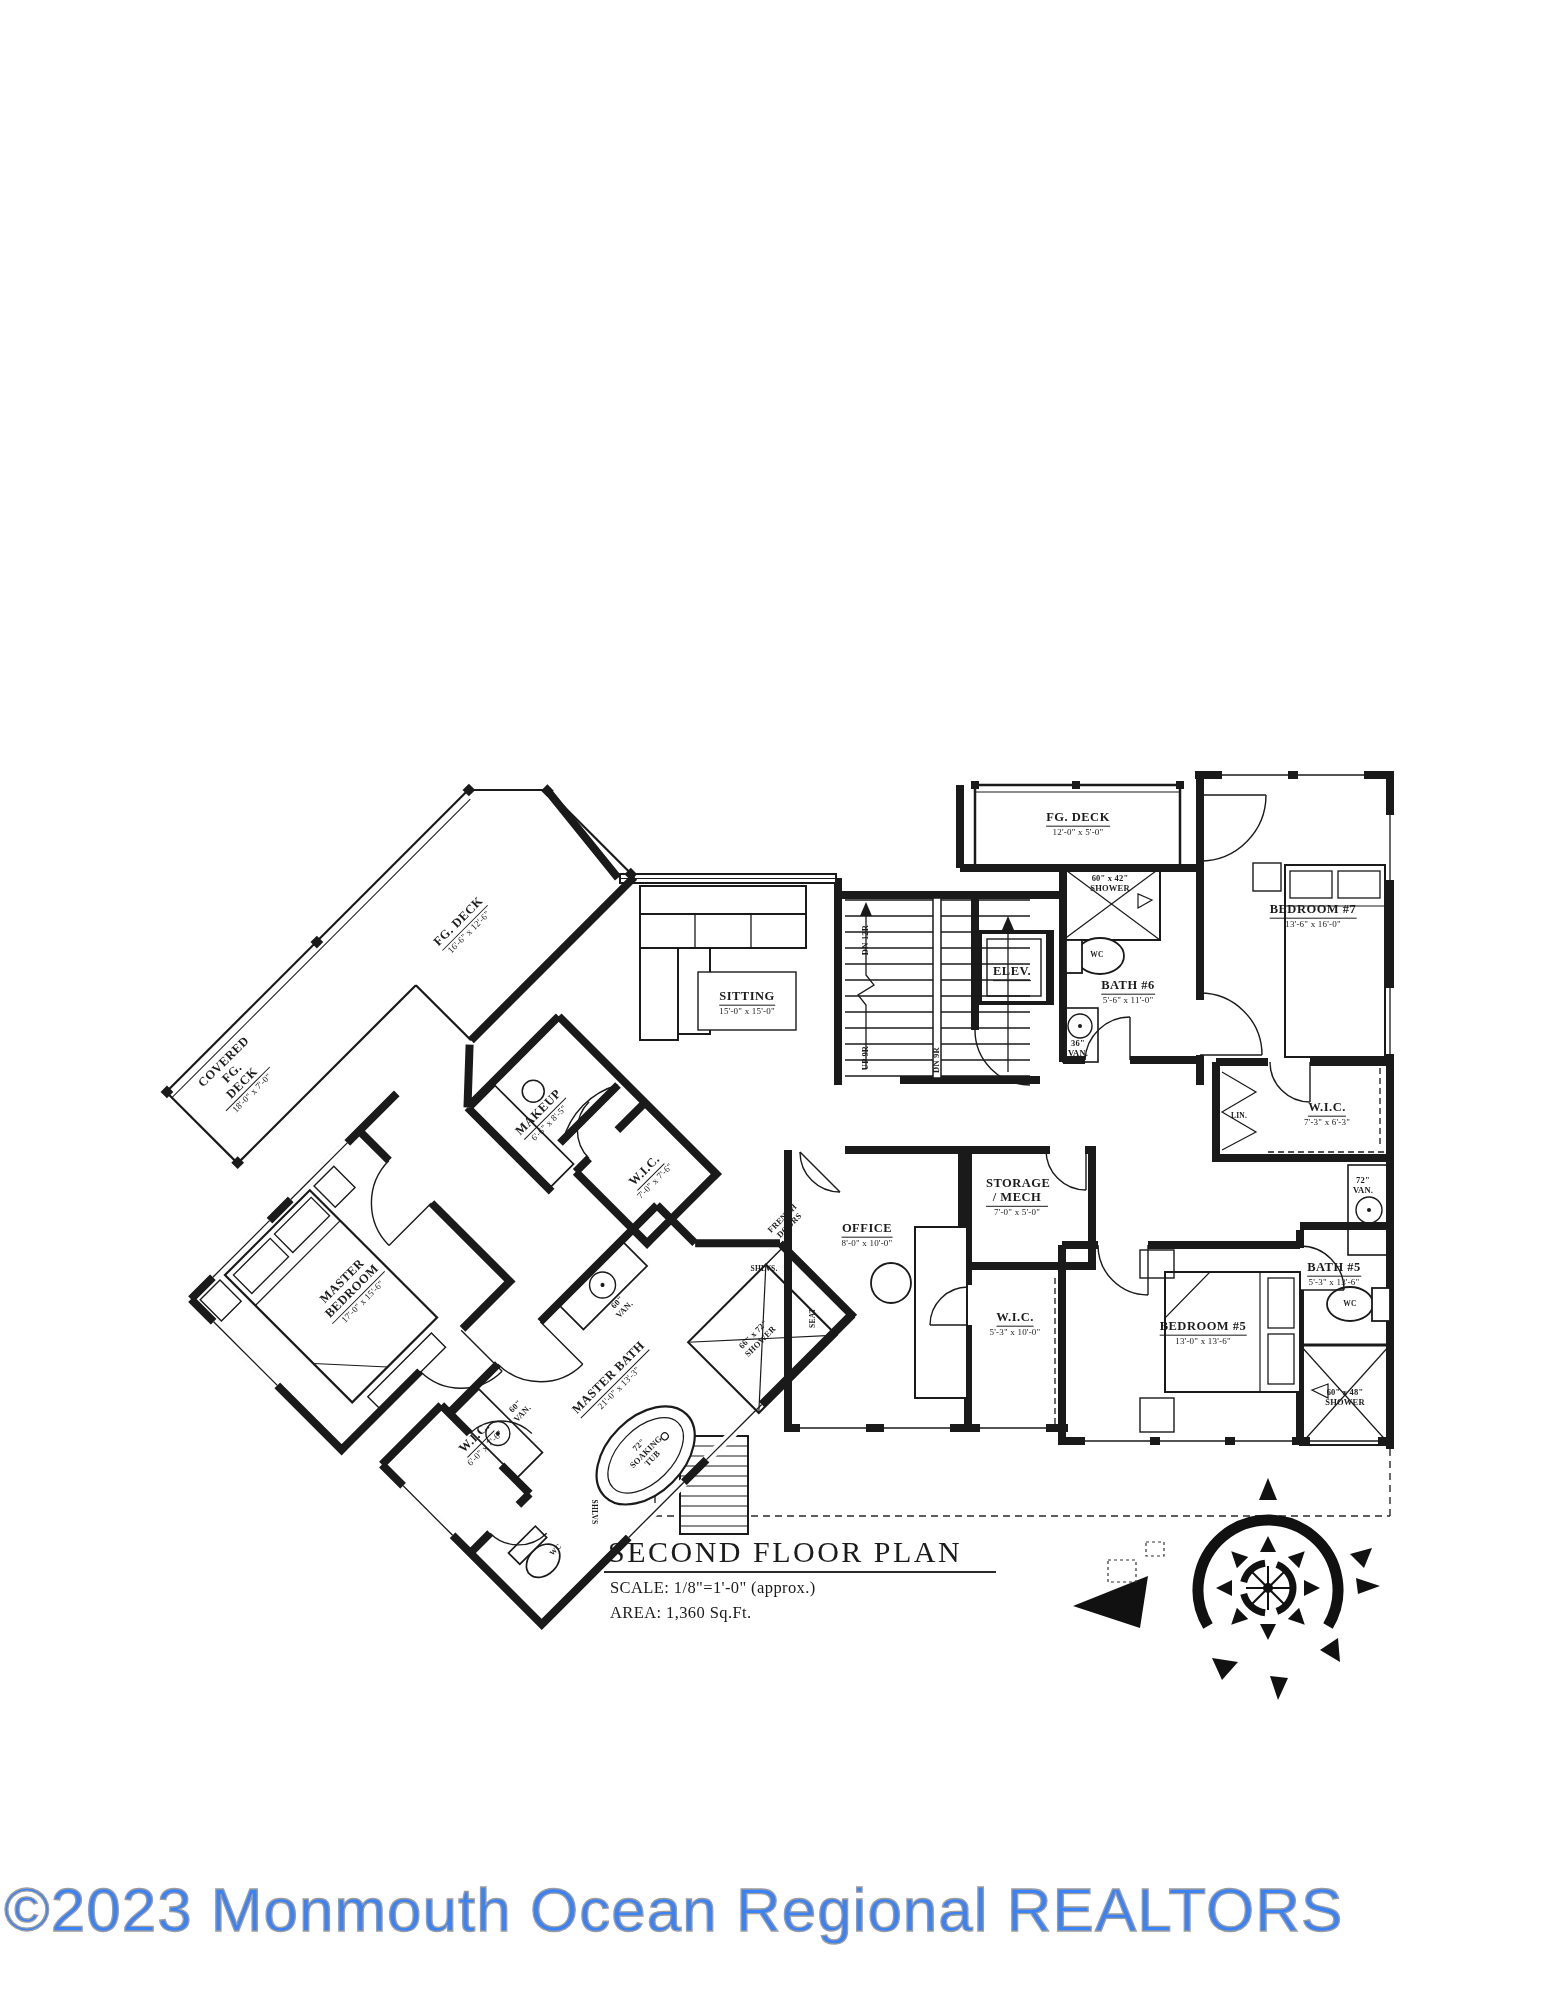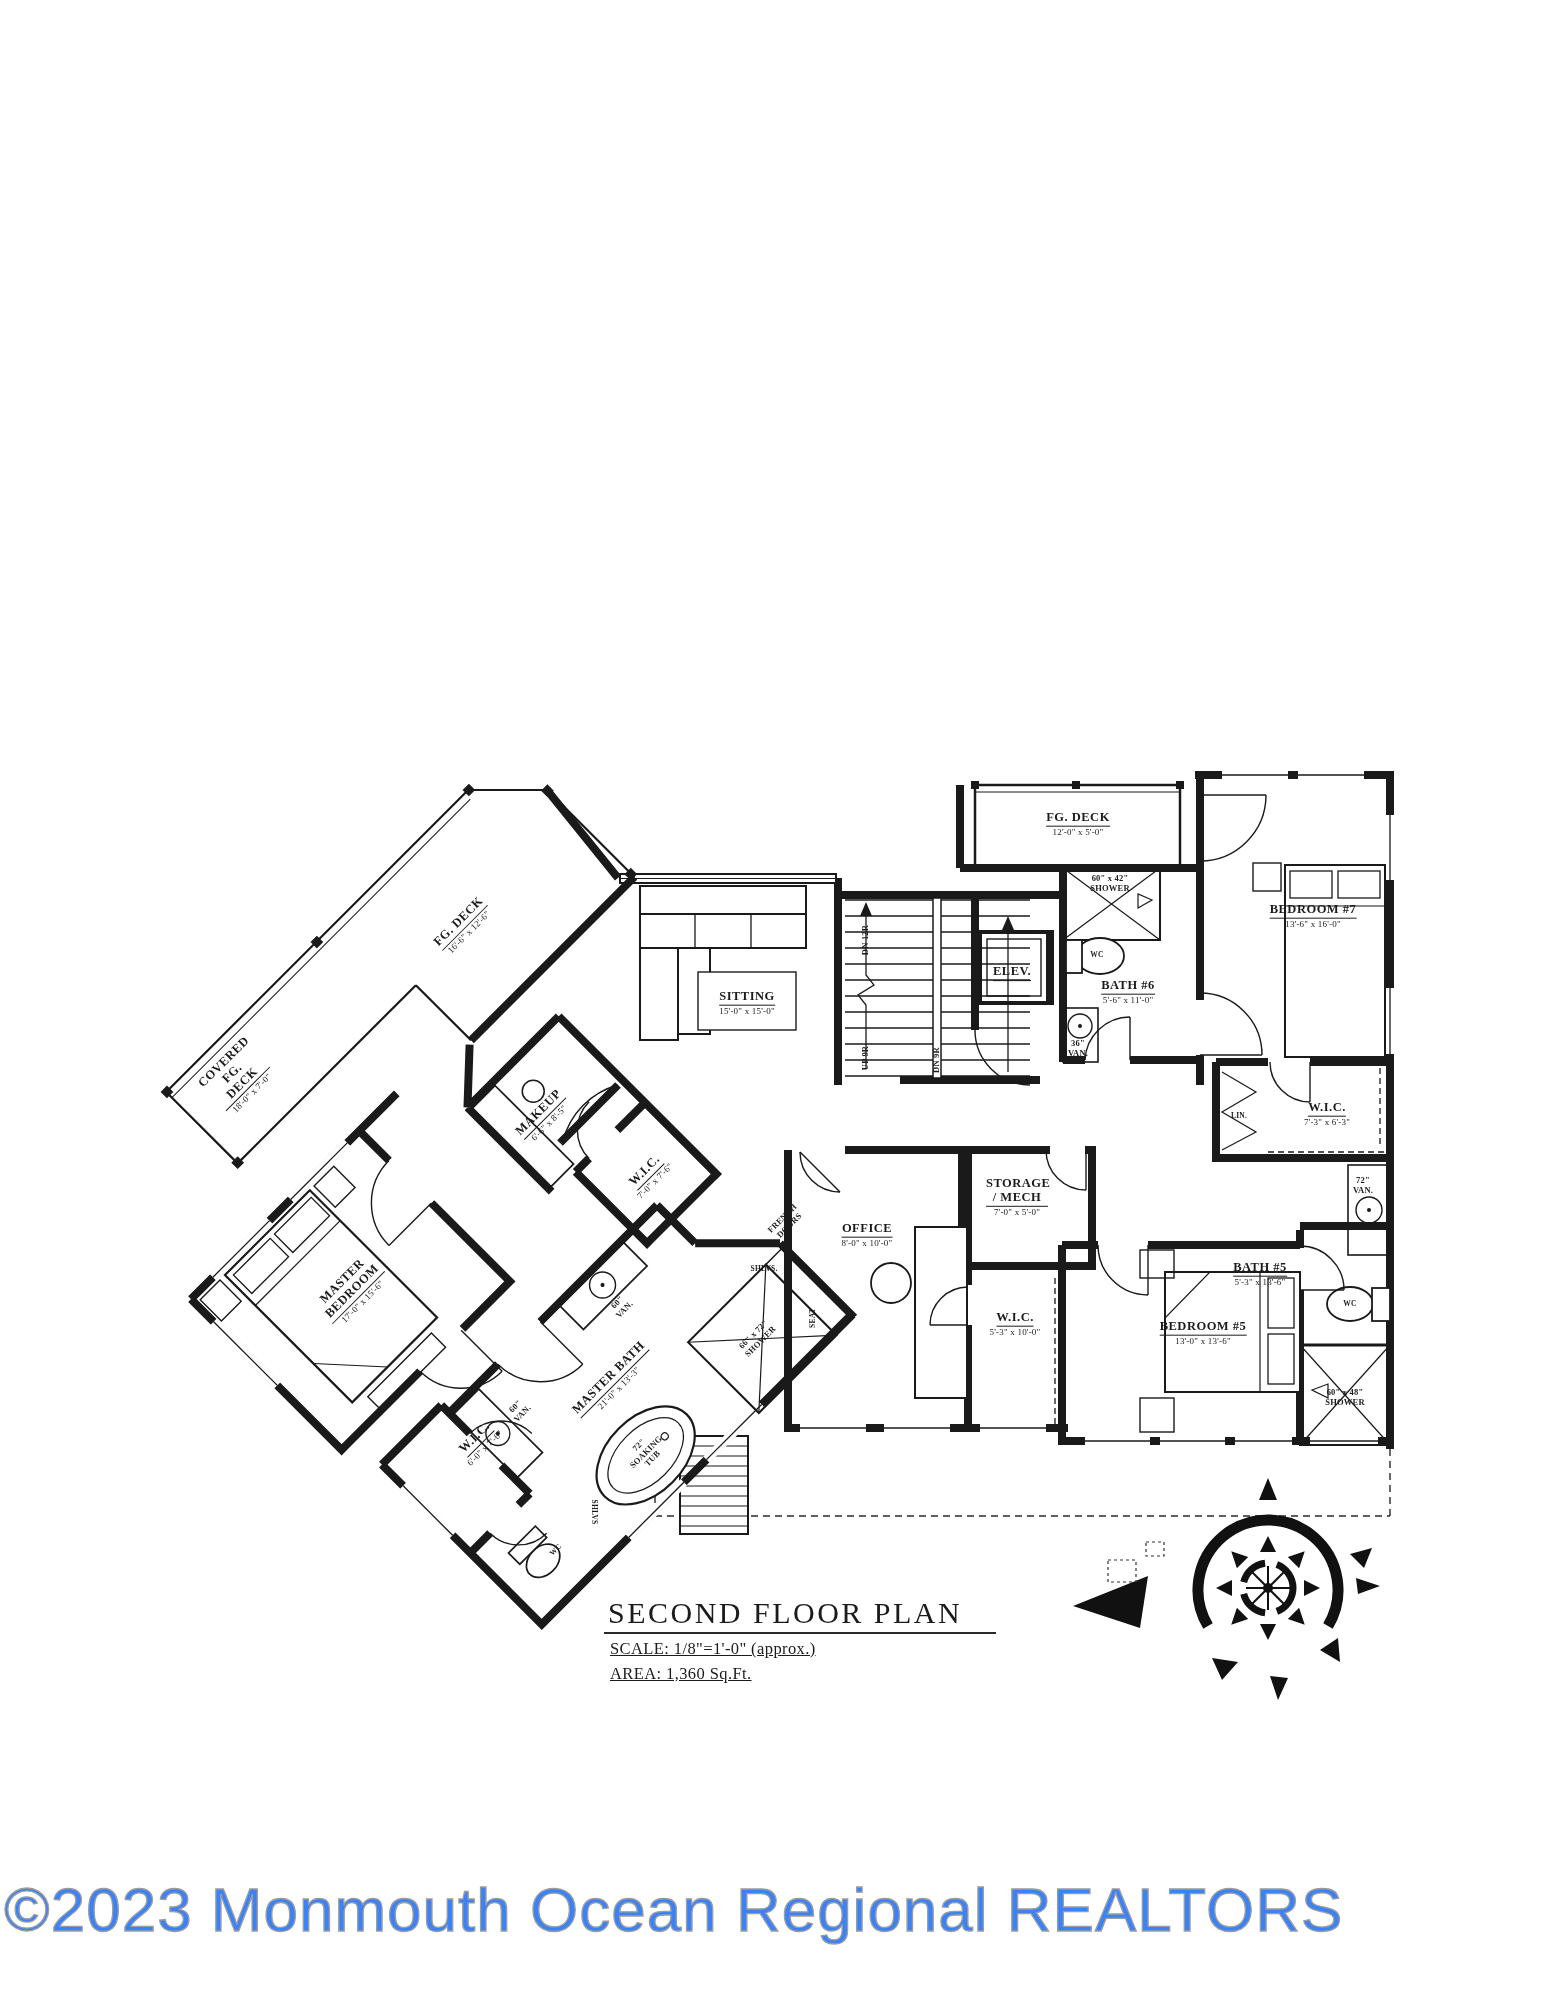--- a/index.html
+++ b/index.html
@@ -15,21 +15,21 @@
   .r90{transform:translate(-50%,-50%) rotate(-90deg);}
   .r90cw{transform:translate(-50%,-50%) rotate(90deg);}
   .wname .rname{white-space:normal;}
   .w60 .rname{width:62px;} .w70 .rname{width:74px;}
   .fix{position:absolute;transform:translate(-50%,-50%);text-align:center;font-size:8.5px;
        font-weight:700;color:#1c1c1c;white-space:nowrap;line-height:1.12;z-index:5;letter-spacing:.2px;}
   .fix.r45{transform:translate(-50%,-50%) rotate(-45deg);}
   .fix.r90{transform:translate(-50%,-50%) rotate(-90deg);}
   .fix.r90cw{transform:translate(-50%,-50%) rotate(90deg);}
   .fw{white-space:normal;} .fw28{width:30px;} .fw46{width:48px;} .fw54{width:56px;}
-  #title-block{position:absolute;left:604px;top:1596px;z-index:6;text-decoration:underline;}
+  #title-block{position:absolute;left:604px;top:1535px;z-index:6;}
   #plan-title{font-size:30px;letter-spacing:2.5px;font-weight:400;border-bottom:2.2px solid #2a2a2a;
        padding:0 34px 2px 4px;display:inline-block;}
   #plan-scale,#plan-area{font-size:16.5px;margin-top:5px;padding-left:6px;letter-spacing:.4px;}
   #watermark{position:absolute;left:4px;top:1874px;font-family:"Liberation Sans","DejaVu Sans",sans-serif;
        font-size:62px;letter-spacing:1px;color:#3b82f6;-webkit-text-stroke:1.3px #9d9d9d;
        white-space:nowrap;z-index:7;}
 </style>
 </head>
 <body>
 
@@ -350,21 +350,21 @@
 <div class="lab" style="left:1078px;top:822px"><span class="rname">FG. DECK</span><span class="rdims">12'-0" x 5'-0"</span></div>
 <div class="lab" style="left:1313px;top:914px"><span class="rname">BEDROOM #7</span><span class="rdims">13'-6" x 16'-0"</span></div>
 <div class="lab" style="left:1128px;top:990px"><span class="rname">BATH #6</span><span class="rdims">5'-6" x 11'-0"</span></div>
 <div class="lab" style="left:1012px;top:971px"><span class="rname">ELEV.</span></div>
 <div class="lab" style="left:747px;top:1001px"><span class="rname">SITTING</span><span class="rdims">15'-0" x 15'-0"</span></div>
 <div class="lab wname w60" style="left:1017px;top:1197px"><span class="rname">STORAGE / MECH</span><span class="rdims">7'-0" x 5'-0"</span></div>
 <div class="lab" style="left:867px;top:1233px"><span class="rname">OFFICE</span><span class="rdims">8'-0" x 10'-0"</span></div>
 <div class="lab" style="left:1327px;top:1112px"><span class="rname">W.I.C.</span><span class="rdims">7'-3" x 6'-3"</span></div>
 <div class="lab" style="left:1015px;top:1322px"><span class="rname">W.I.C.</span><span class="rdims">5'-3" x 10'-0"</span></div>
 <div class="lab" style="left:1203px;top:1331px"><span class="rname">BEDROOM #5</span><span class="rdims">13'-0" x 13'-6"</span></div>
-<div class="lab" style="left:1260px;top:1272px"><span class="rname">BATH #5</span><span class="rdims">5'-3" x 13'-6"</span></div>
+<div class="lab" style="left:1334px;top:1272px"><span class="rname">BATH #5</span><span class="rdims">5'-3" x 13'-6"</span></div>
 <div class="lab r45" style="left:462px;top:925px"><span class="rname">FG. DECK</span><span class="rdims">16'-6" x 12'-6"</span></div>
 <div class="lab r45 wname w60" style="left:237px;top:1078px"><span class="rname">COVERED FG. DECK</span><span class="rdims">18'-0" x 7'-0"</span></div>
 <div class="lab r45" style="left:542px;top:1116px"><span class="rname">MAKEUP</span><span class="rdims">6'-6" x 8'-5"</span></div>
 <div class="lab r45 wname w70" style="left:352px;top:1291px"><span class="rname">MASTER BEDROOM</span><span class="rdims">17'-0" x 15'-6"</span></div>
 <div class="lab r45" style="left:648px;top:1174px"><span class="rname">W.I.C.</span><span class="rdims">7'-0" x 7'-6"</span></div>
 <div class="lab r45" style="left:478px;top:1441px"><span class="rname">W.I.C.</span><span class="rdims">6'-0" x 7'-6"</span></div>
 <div class="lab r45" style="left:612px;top:1381px"><span class="rname">MASTER BATH</span><span class="rdims">21'-0" x 13'-3"</span></div>
 
 <div class="fix fw fw46" style="left:1110px;top:884px"><span>60" x 42" SHOWER</span></div>
 <div class="fix" style="left:1097px;top:955px;font-size:7.5px"><span>WC</span></div>

